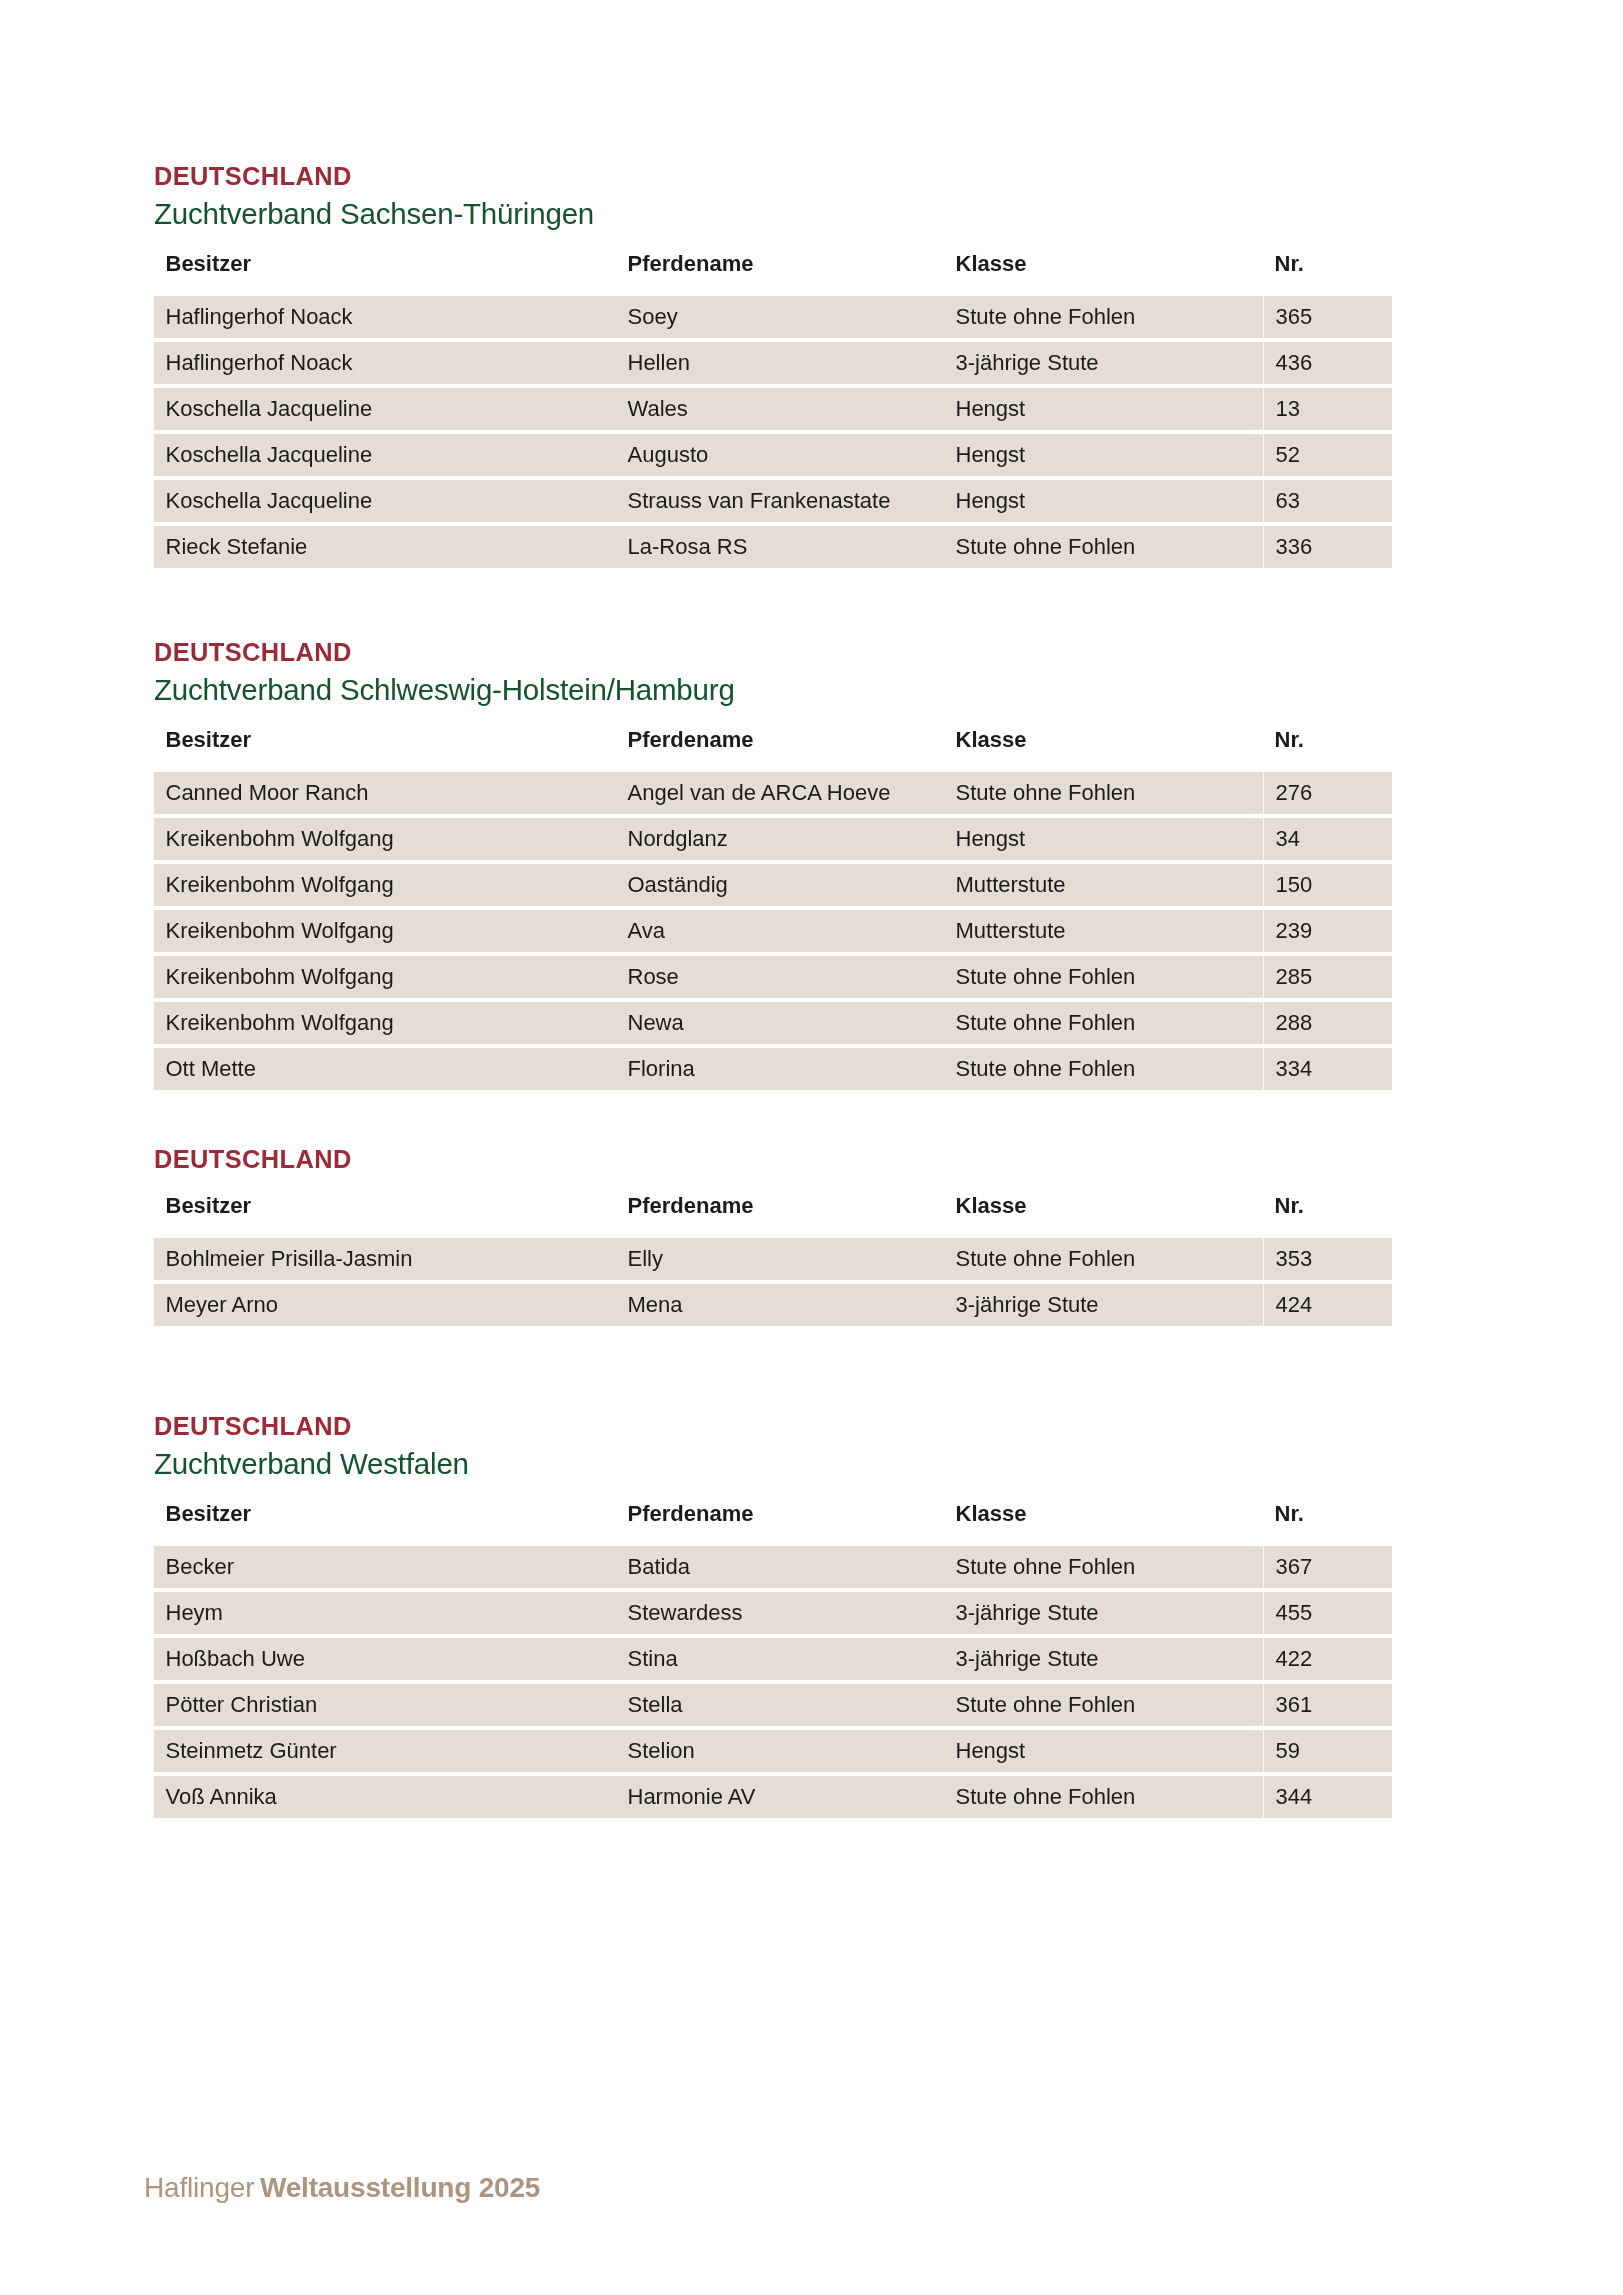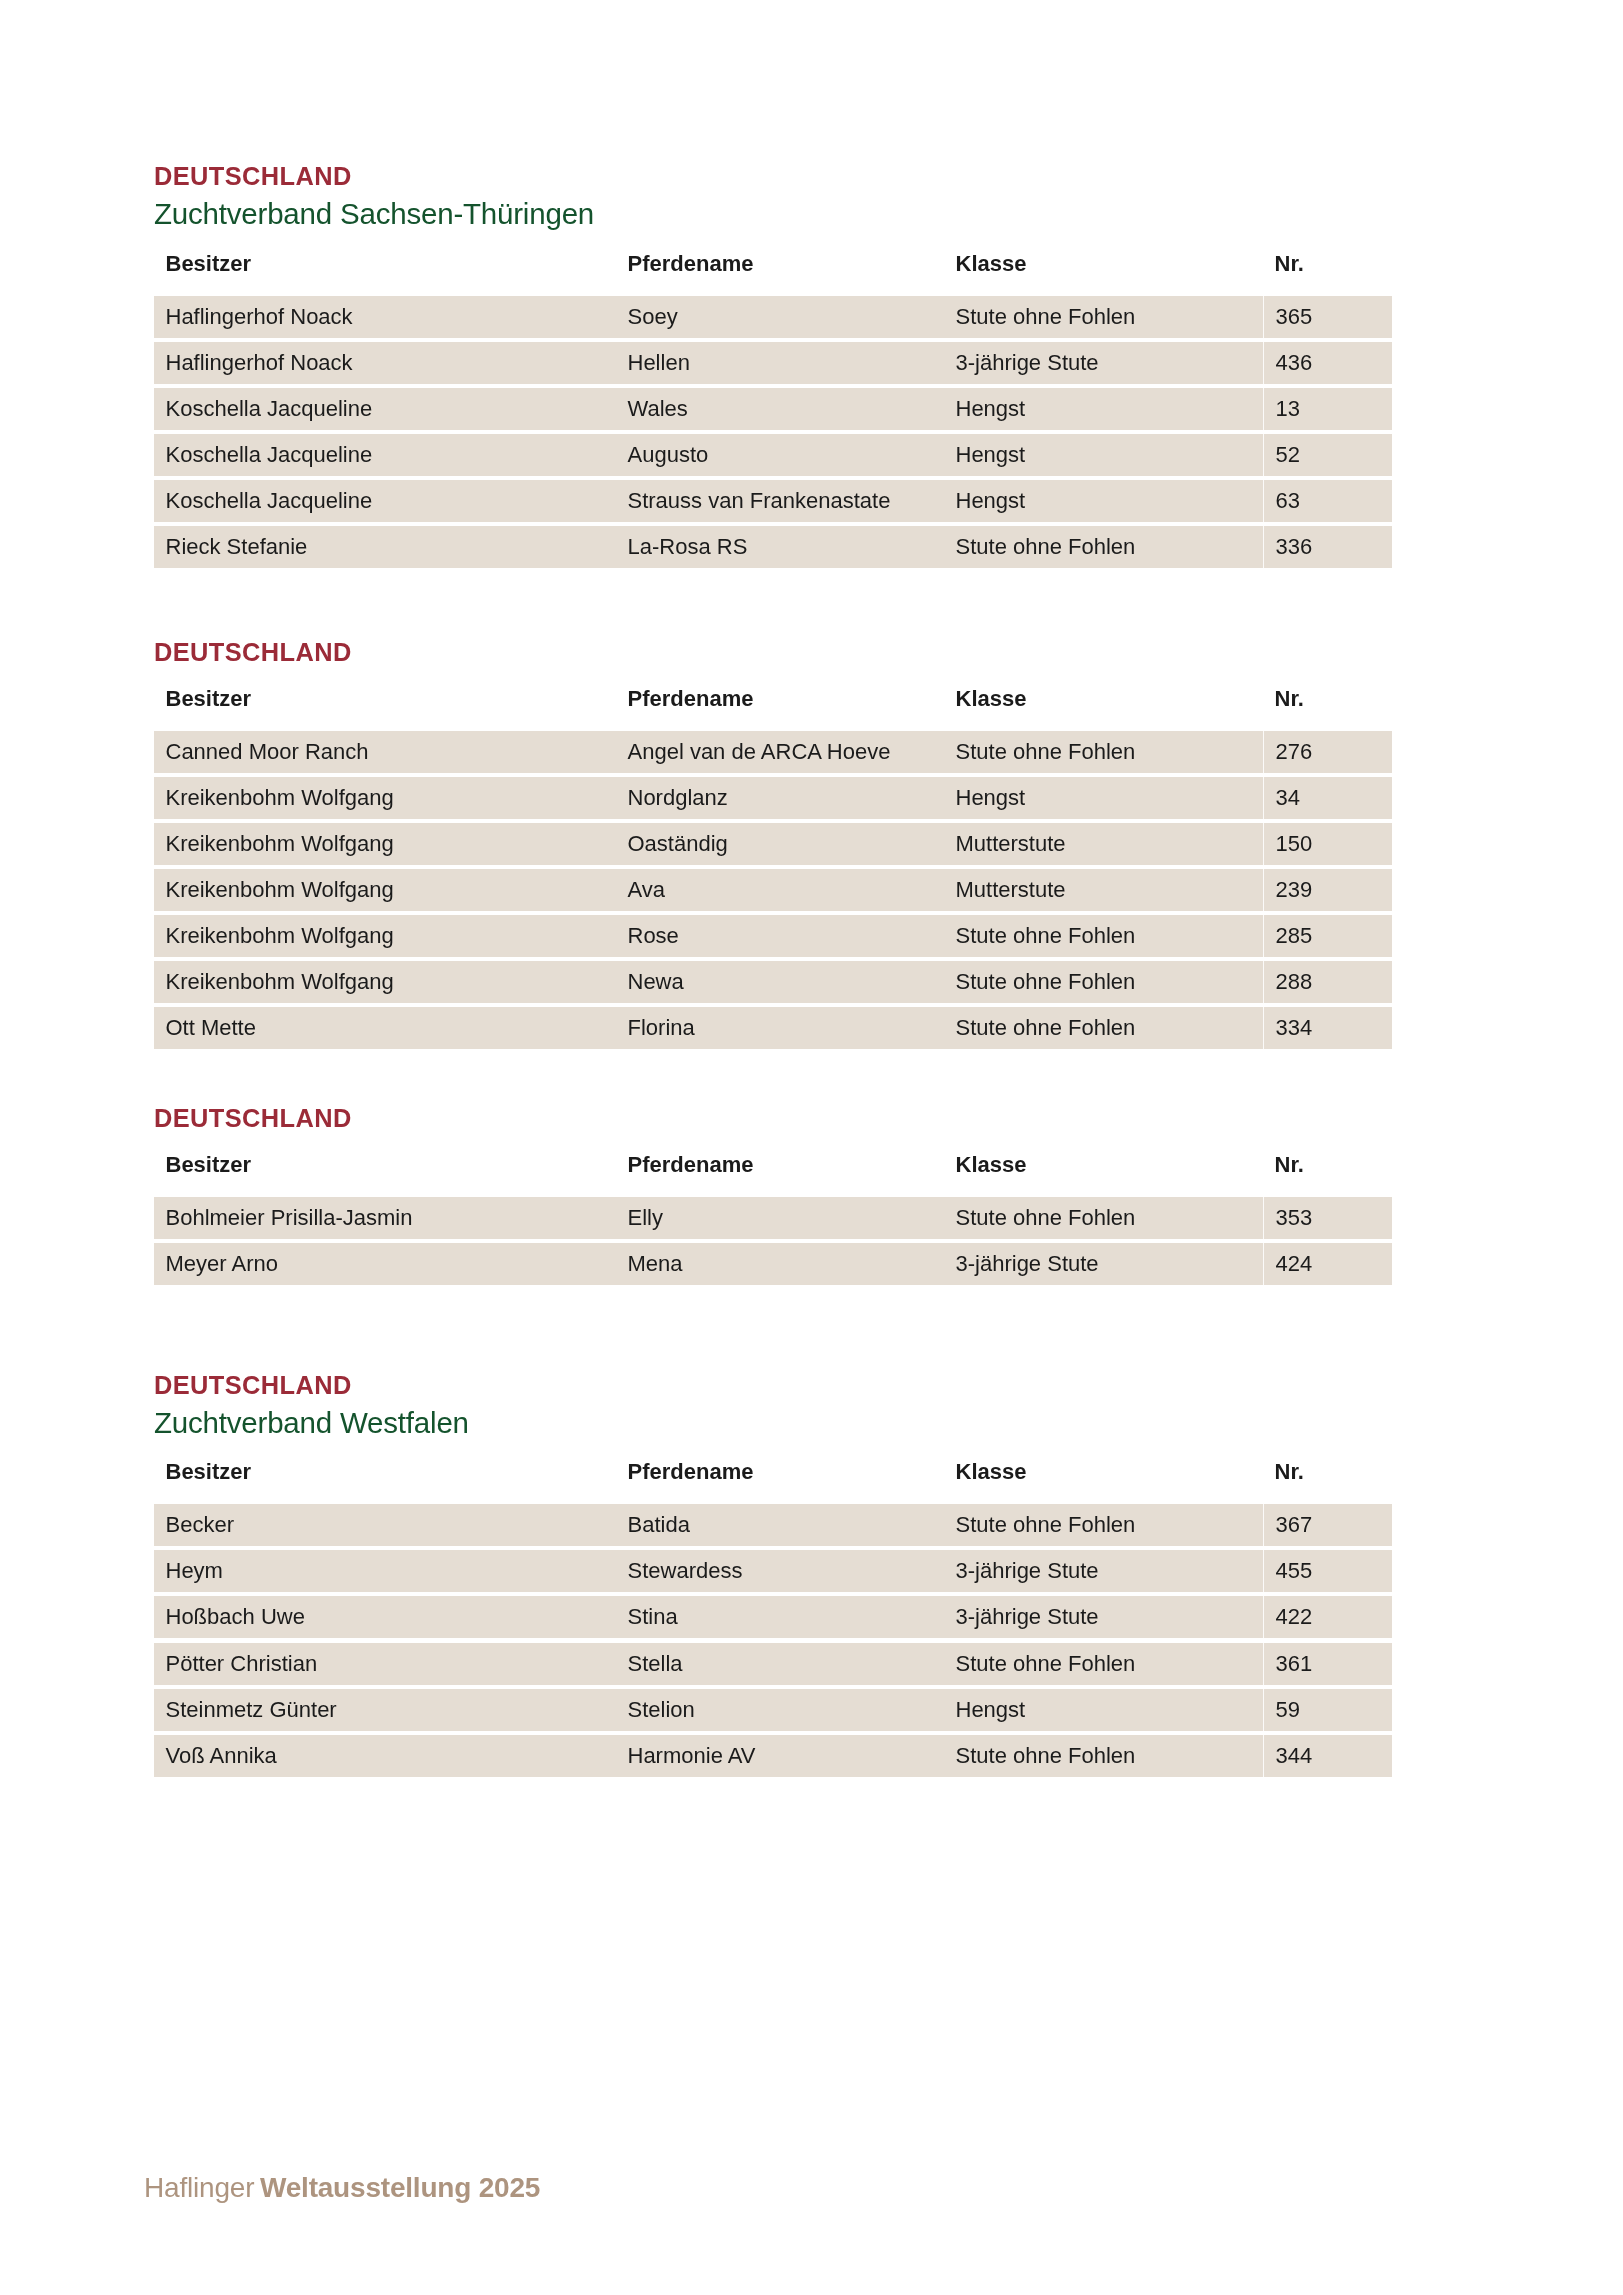--- a/index.html
+++ b/index.html
@@ -113,20 +113,21 @@
       <div class="cell c2">La-Rosa RS</div>
       <div class="cell c3">Stute ohne Fohlen</div>
       <div class="cell c4">336</div>
     </div>
   </div>
       </div>
     </section>
 
     <section class="section">
       <h2 class="country">DEUTSCHLAND</h2>
+      <h3 class="association">Zuchtverband Schlweswig-Holstein/Hamburg</h3>
       <div class="tbl">
         <div class="tbl-head">
           <div class="cell c1">Besitzer</div>
           <div class="cell c2">Pferdename</div>
           <div class="cell c3">Klasse</div>
           <div class="cell c4">Nr.</div>
         </div>
         <div class="tbl-body">
     <div class="tbl-row">
       <div class="cell c1">Canned Moor Ranch</div>

